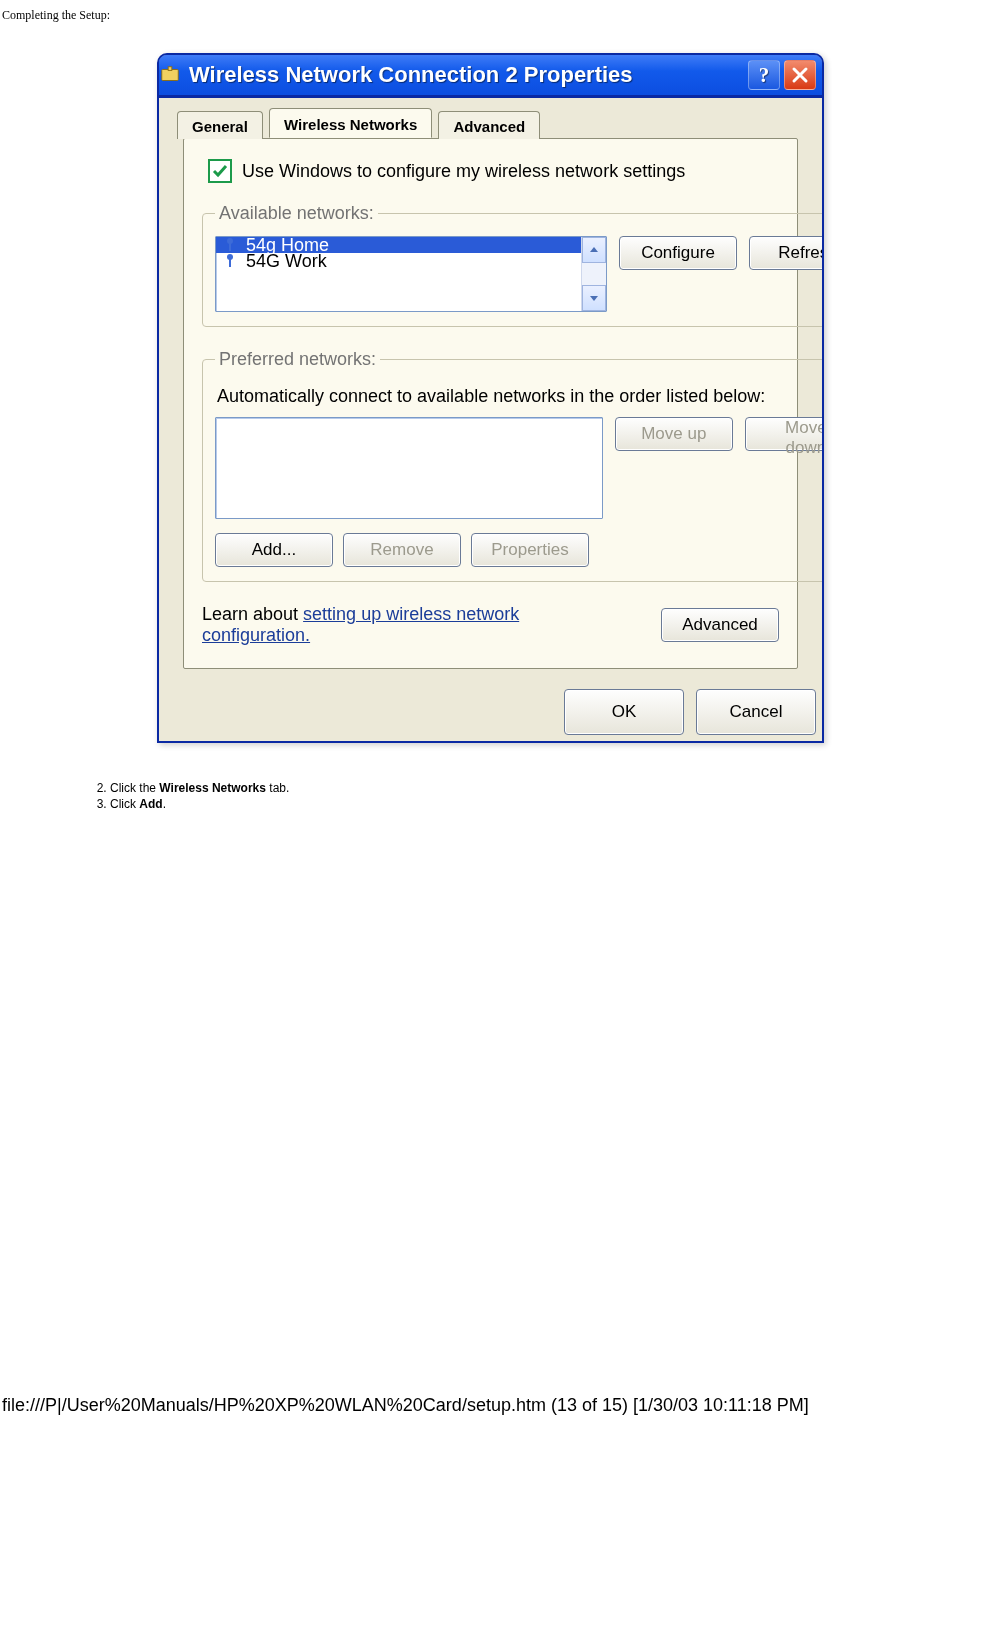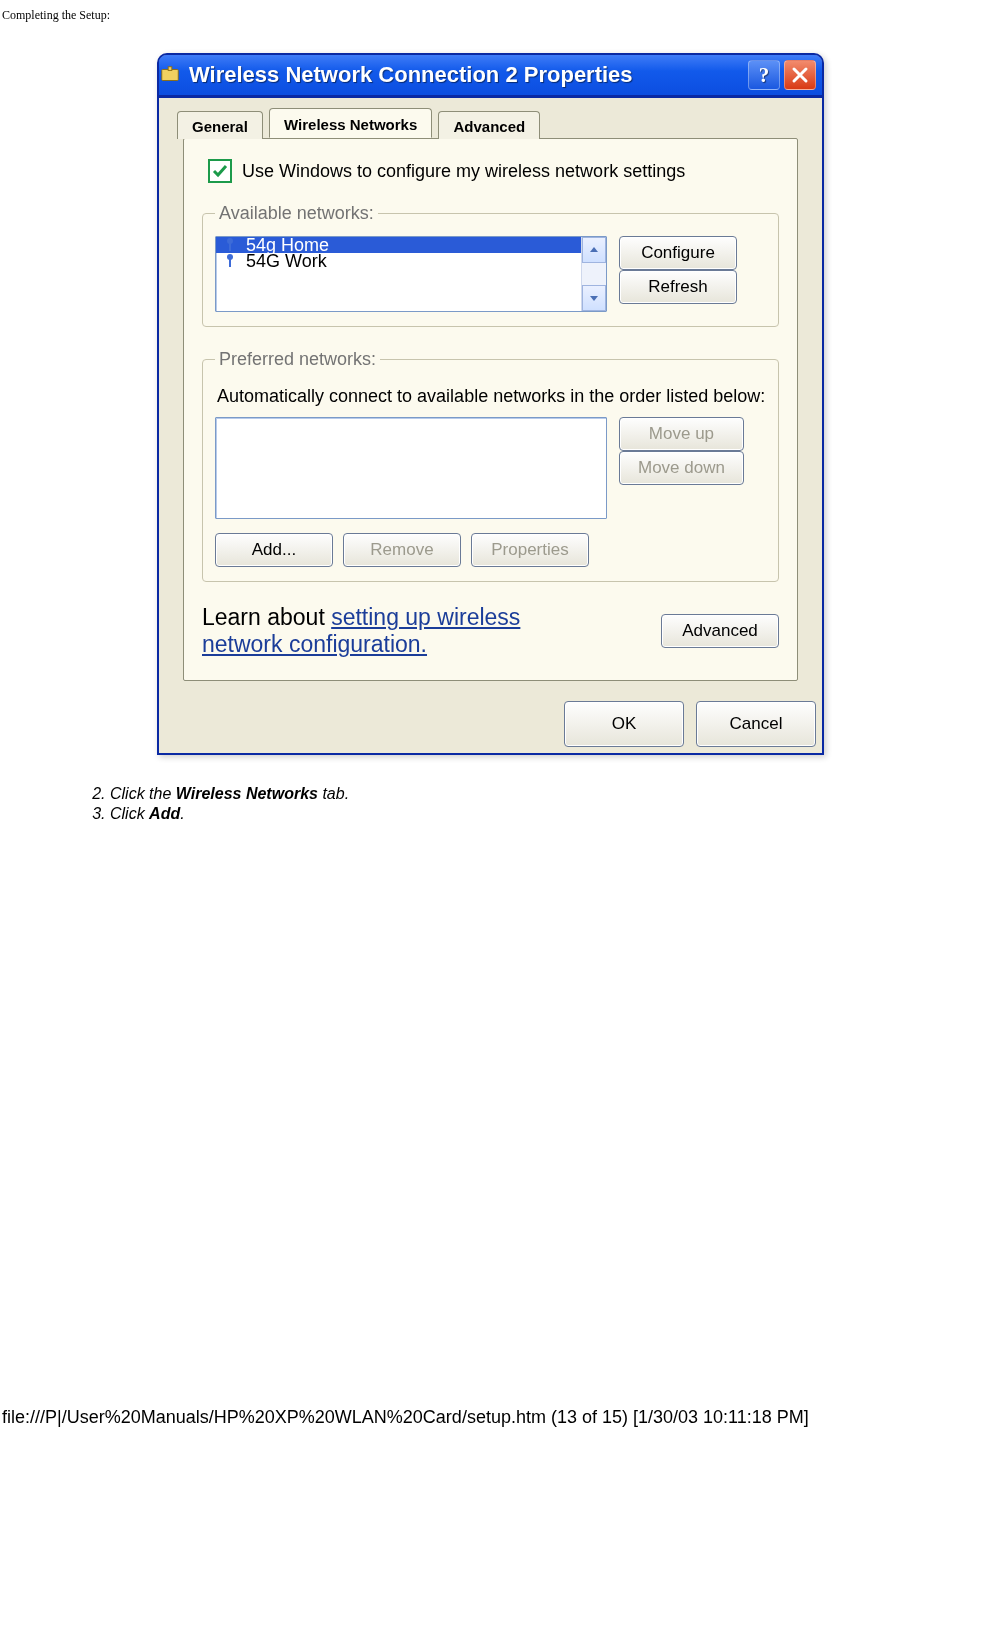--- a/index.html
+++ b/index.html
@@ -1,17 +1,17 @@
 <!DOCTYPE html>
 <html><head>
   <meta charset="utf-8">
   <style>
     body { margin:0; padding:0; font-family: "Times New Roman", serif; width:981px; }
     .page-heading { font-size:12px; padding:8px 0 0 2px; }
-    .instructions { font-family: Arial, sans-serif; font-size:16px; margin-top:30px; margin-bottom:580px;font-style:italic; }
+    .instructions { font-family: Arial, sans-serif; font-size:12px; margin-top:38px; margin-bottom:580px; }
     .instructions ol { margin-left:110px; padding-left:0; }
     .instructions li { margin-bottom:2px; }
     .footer-path { font-family: Arial, sans-serif; font-size:18px; padding:4px 2px 12px 2px; }
 
     .dialog-wrap { display:flex; justify-content:center; margin-top:30px; }
     .dialog {
       width:663px; font-family: Tahoma, Arial, sans-serif; font-size:15px;
       border:2px solid #0a29a3; border-radius:10px 10px 0 0; overflow:hidden;
       background:#ece9d8; box-shadow:0 0 0 1px #2a4bd8 inset, 2px 2px 6px rgba(0,0,0,.2);
     filter: blur(0.1px);}
@@ -60,21 +60,21 @@
       overflow:hidden; box-shadow: inset 1px 1px 0px #b7caea; display:flex;
     }
     .listbox .items { flex:1; }
     .listbox .row { display:flex; align-items:center; height:16px; padding:0 6px; font-size:18px; gap:8px;}
     .listbox .row.selected { background:#2a5bd7; color:#fff; }
     .net-icon svg{ width:16px; height:16px; display:block;}
     .listbox .scrollbar { width:24px; background:#eef2fb; display:flex; flex-direction:column; justify-content:space-between; border-left:1px solid #cfd8ec;}
     .sb-btn { height:24px; border:1px solid #9fb4df; background:linear-gradient(#eaf0ff,#cfe0ff); display:flex; align-items:center; justify-content:center;}
     .sb-btn svg{ width:10px; height:10px; }
 
-    .btn-col { display:flex; flex-direction:column; }
+    .btn-col { display:flex; gap:12px; }
     .xp-btn {
       min-width:118px; height:34px; padding:0 18px; border:1px solid #6a7a96; border-radius:4px;
       background:linear-gradient(#fefefe,#e7e5da); font-family:Tahoma,Arial,sans-serif; font-size:17px; cursor:pointer;
       box-shadow: inset 0 0 0 1px #fff;
     }
     .xp-btn:disabled { color:#9c9a8d; cursor:default; }
     .desc { font-size:18px; margin:4px 0 10px 2px; }
 
     .pref-body { display:flex; gap:12px; align-items:flex-start; }
     .pref-list {
@@ -185,21 +185,21 @@
             </div>
           </div>
           <div class="pref-btns">
             <button class="xp-btn">Add...</button>
             <button class="xp-btn" disabled="">Remove</button>
             <button class="xp-btn" disabled="">Properties</button>
           </div>
         </fieldset>
 
         <div class="learn-row">
-          <div style="font-size:23px;max-width:380px;">
+          <div style="font-size:18px;max-width:380px;">
             <span>Learn about </span><span class="link">setting up wireless network configuration.</span>
           </div>
           <button class="xp-btn">Advanced</button>
         </div>
       </div>
 
       <div class="bottom-buttons">
         <button class="xp-btn">OK</button>
         <button class="xp-btn">Cancel</button>
       </div>

